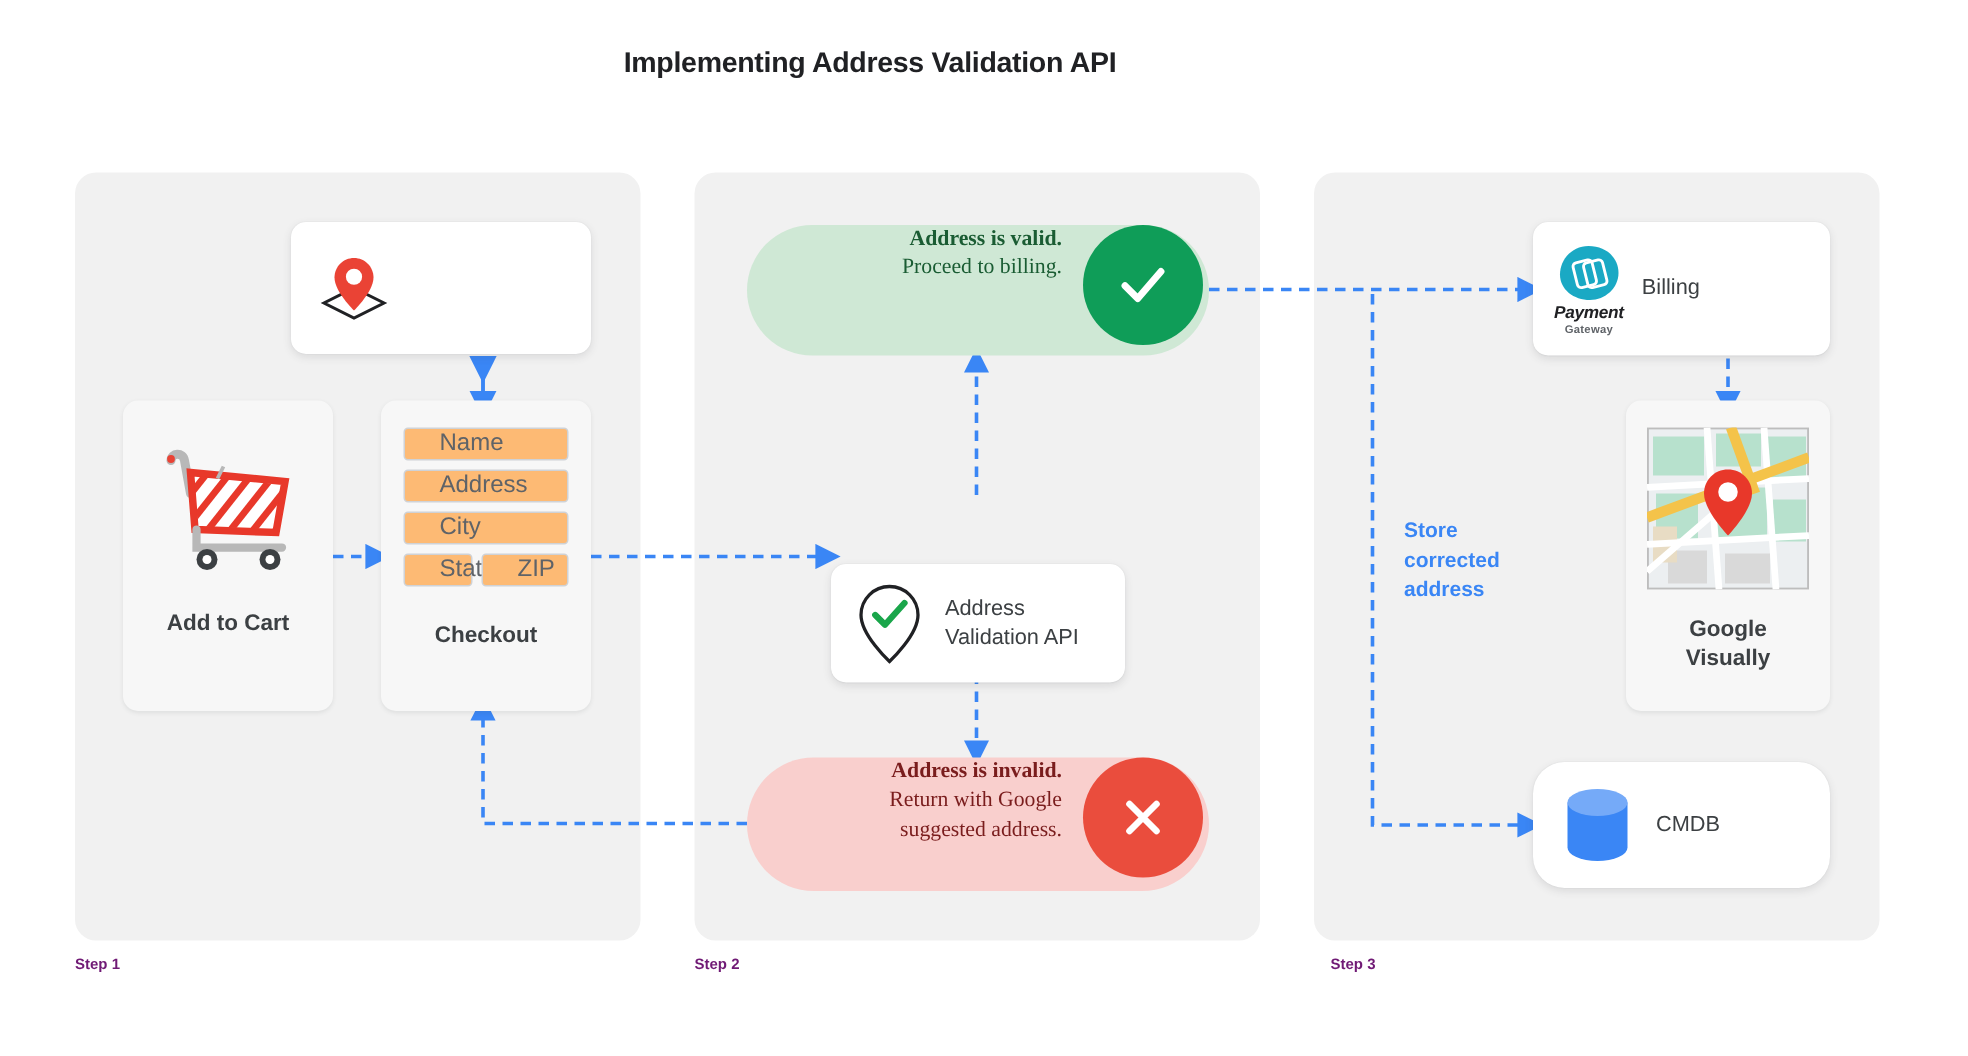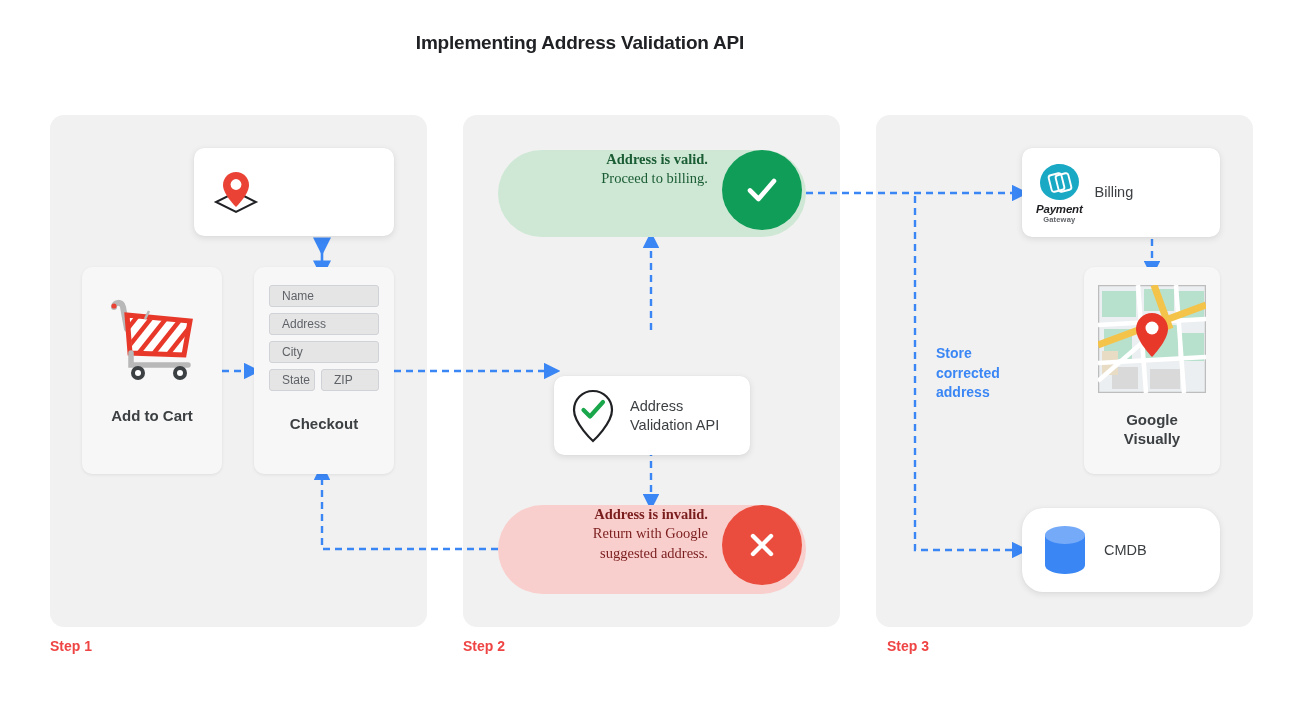--- a/index.html
+++ b/index.html
@@ -37,23 +37,23 @@
     background: #f1f1f1;
     border-radius: 14px;
   }
   #panel-step-1 { left: 50px;  top: 115px; width: 377px; height: 512px; }
   #panel-step-2 { left: 463px; top: 115px; width: 377px; height: 512px; }
   #panel-step-3 { left: 876px; top: 115px; width: 377px; height: 512px; }
 
   .step-label {
     position: absolute;
     top: 638px;
-    font-size: 14px;
+    font-size: 10px;
     font-weight: bold;
-    color: #ef4444;
+    color: #701a75;
   }
   #step-label-1 { left: 50px; }
   #step-label-2 { left: 463px; }
   #step-label-3 { left: 856px; margin-left: 31px; }
 
   
   .card {
     position: absolute;
     background: #ffffff;
     border-radius: 10px;
@@ -90,26 +90,26 @@
   #card-checkout {
     left: 254px; top: 267px; width: 140px; height: 207px;
     display: flex; flex-direction: column; align-items: center;
     padding-top: 18px;
   }
   .form-field {
     box-sizing: border-box;
     height: 22px;
     border: 1px solid #cfd2d6;
     border-radius: 3px;
-    background: #e5e5e5;
-    font-size: 12px;
+    background: #fdba74;
+    font-size: 16px;
     color: #5f6368;
     display: flex;
     align-items: center;
-    padding-left: 12px;
+    padding-left: 23px;
     margin-bottom: 6px;
   }
   .field-wide { width: 110px; }
   .field-row { display: flex; gap: 6px; width: 110px; }
   .field-state { width: 46px; }
   .field-zip { width: 58px; }
   #checkout-title { margin-top: 18px; }
   #add-to-cart-title { margin-top: 22px; }
 
   

